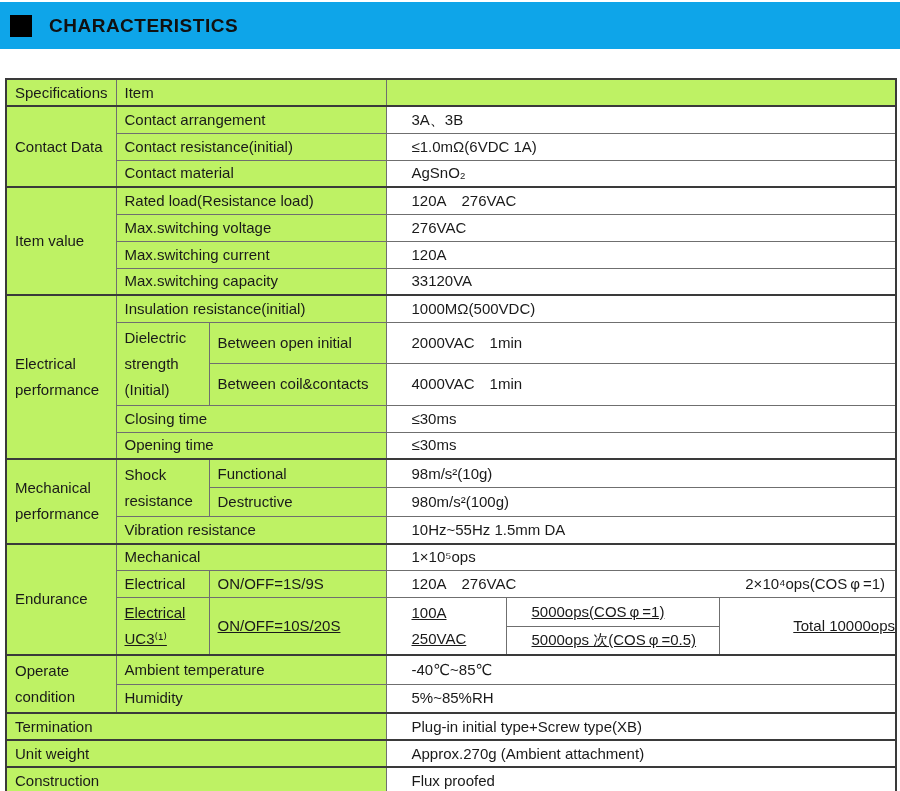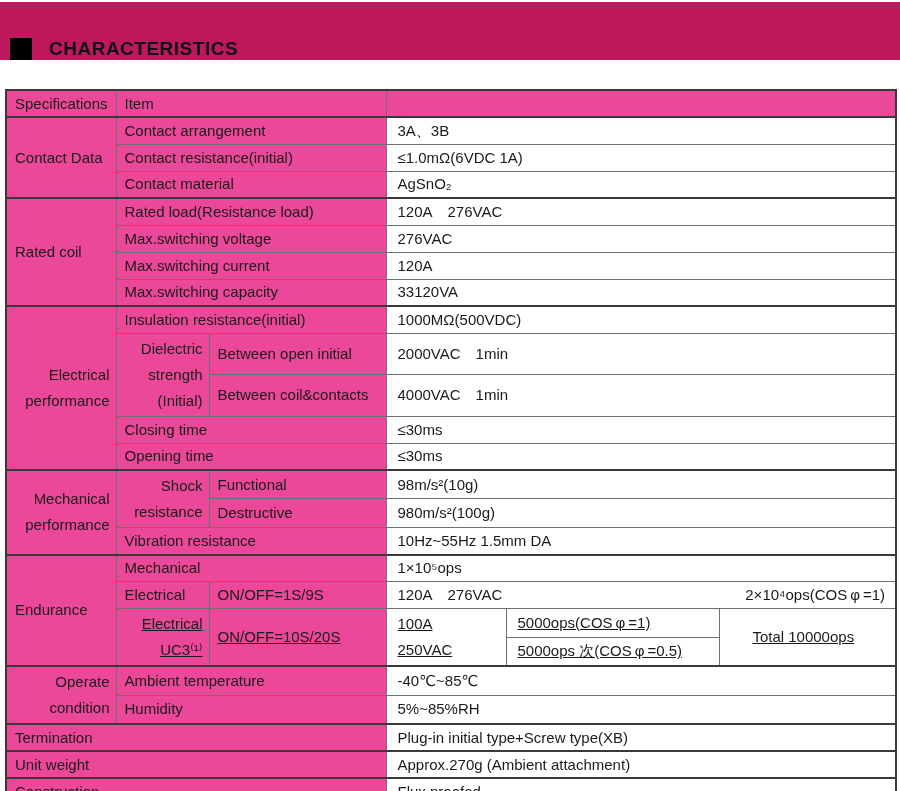--- a/index.html
+++ b/index.html
@@ -5,24 +5,24 @@
   html, body {
     margin: 0;
     padding: 0;
     background: #ffffff;
     width: 900px;
     font-family: "Liberation Sans", "DejaVu Sans", sans-serif;
     color: #1a1a1a;
   }
   .titlebar {
     margin-top: 2px;
-    height: 58px;
-    background: #be185d;
+    height: 47px;
+    background: #0ea5e9;
     display: flex;
-    align-items: flex-end;
+    align-items: center;
   }
   .title-square {
     width: 22px;
     height: 22px;
     background: #000000;
     margin-left: 10px;
     flex: 0 0 auto;
   }
   .page-title {
     margin-left: 17px;
@@ -39,28 +39,28 @@
     border: 2px solid #3a3a3a;
   }
   td {
     border: 1px solid #6f6f6f;
     font-size: 15px;
     padding: 2px 6px 2px 8px;
     vertical-align: middle;
     overflow: hidden;
     line-height: 20px;
   }
-  td.g { background: #ec4899; }
-  td.v { background: #ffffff; padding-left: 11px; }
-  td.lh { line-height: 26px; text-align: right; }
+  td.g { background: #bef264; }
+  td.v { background: #ffffff; padding-left: 25px; }
+  td.lh { line-height: 26px; }
   tr { height: 27px; }
   tr.h38 { height: 39px; }
   tr.h25 { height: 26px; text-decoration: underline; }
   tr.sec > td { border-top: 2px solid #3a3a3a; }
-  td.center { text-align: center; padding-left: 2px; padding-right: 10px; }
+  td.center { text-align: right; padding-left: 2px; padding-right: 0; }
   .split {
     display: flex;
     justify-content: space-between;
     align-items: center;
     padding-right: 4px;
   }
   .twoline div { line-height: 26px; }
 </style>
 </head>
 <body>
@@ -95,21 +95,21 @@
   <tr>
     <td class="g" colspan="2">Contact resistance(initial)</td>
     <td class="v" colspan="3">≤1.0mΩ(6VDC 1A)</td>
   </tr>
   <tr>
     <td class="g" colspan="2">Contact material</td>
     <td class="v" colspan="3">AgSnO₂</td>
   </tr>
 
   <tr class="sec">
-    <td class="g" rowspan="4">Rated coil</td>
+    <td class="g" rowspan="4">Item value</td>
     <td class="g" colspan="2">Rated load(Resistance load)</td>
     <td class="v" colspan="3">120A  276VAC</td>
   </tr>
   <tr>
     <td class="g" colspan="2">Max.switching voltage</td>
     <td class="v" colspan="3">276VAC</td>
   </tr>
   <tr>
     <td class="g" colspan="2">Max.switching current</td>
     <td class="v" colspan="3">120A</td>

